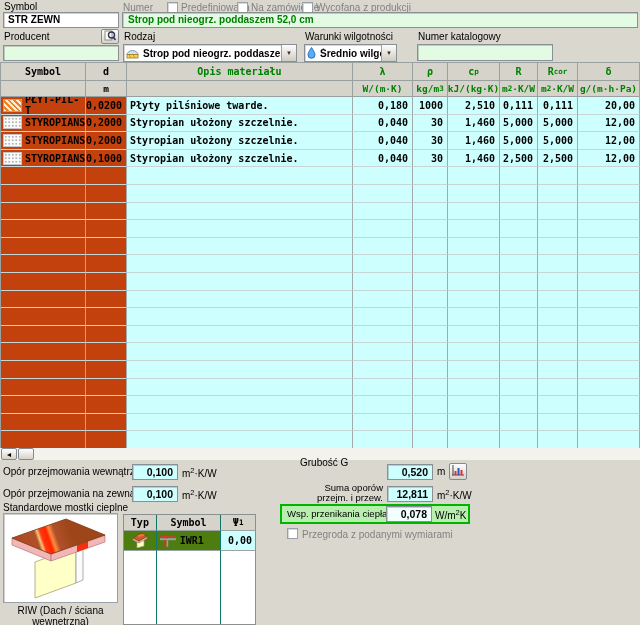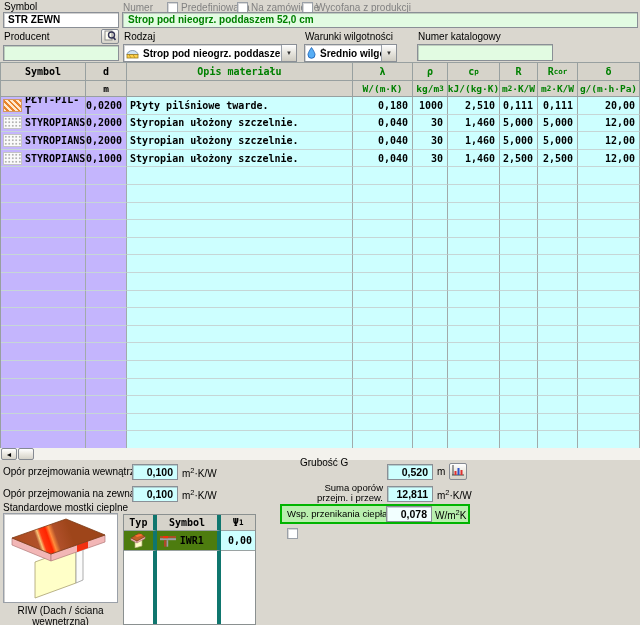--- a/index.html
+++ b/index.html
@@ -44,21 +44,21 @@
   .trow { display:flex; height:17.6px; }
   .hrow1 { height:18px; } .hrow2 { height:16px; }
   .cell { border-right:1px solid #a2aaaa; border-bottom:1px solid #c6d6d6;
           overflow:hidden; display:flex; align-items:center; }
   .hrow1 .cell, .hrow2 .cell { background:#d6d3ca; border-right:1px solid #98a0a0;
           border-bottom:1px solid #98a0a0; justify-content:center; }
   .hrow2 .cell { font-size:9.5px; }
   .grn { color:#008000; }
   .c1{width:85px} .c2{width:41px} .c3{width:226px} .c4{width:60px}
   .c5{width:35px} .c6{width:52px} .c7{width:38px} .c8{width:40px} .c9{width:62px}
-  .w  { background:#c4b5fd; }
+  .w  { background:#c2410c; }
   .cy { background:#cdffff; }
   .num { justify-content:flex-end; padding-right:4px; }
   .txt { padding-left:3px; }
   .sym { padding-left:2px; gap:3px; }
   .micon { width:19px; height:13px; flex:0 0 19px; border:1px solid #c8c8c8; }
   .hatch { background:repeating-linear-gradient(45deg,#ffe9cf 0 2px,#e8832c 2px 4px); border-color:#d09a64; }
   .foam  { background-color:#fbfbfb;
            background-image:radial-gradient(circle,#b2b2b2 .8px,transparent 1px);
            background-size:3.5px 3.5px; border-color:#c4c4c4; }
   sub { font-size:7.5px; } sup { font-size:7.5px; }
@@ -71,21 +71,21 @@
   
   .unit { font-size:10px; white-space:nowrap; }
   #ubox { position:absolute; left:280px; top:504px; width:190px; height:20px;
           background:#b9efae; border:2px solid #00b400; }
   #riwframe { position:absolute; left:3px; top:513px; width:115px; height:90px;
           background:#fff; border:1px solid #9aa0a8; box-shadow: inset 1px 1px 0 #cfcfcf; }
   #btable { position:absolute; left:123px; top:514px; width:133px; height:111px;
           border:1px solid #8a9090; background:#fff;
           font-family:"DejaVu Sans Mono", monospace; font-weight:bold; font-size:10px; }
   .brow { display:flex; }
-  .bcell { border-right:4px solid #0f766e; border-bottom:1px solid #9aa2a2;
+  .bcell { border-right:1px solid #0f766e; border-bottom:1px solid #9aa2a2;
            display:flex; align-items:center; justify-content:center; overflow:hidden; }
   .bc1{width:33px} .bc2{width:65px} .bc3{width:34px; border-right:none;}
   .bhead .bcell { background:#d6d3ca; height:16px; }
   .bdata .bcell { height:20px; background:#4d7c0f; }
   .bdata .bc3 { background:#cdffff; justify-content:flex-end; padding-right:3px; }
   .bfill .bcell { height:73px; background:#fff; border-bottom:none; }
   .capt { text-align:center; font-size:10px; line-height:11px; }
 </style>
 </head>
 <body>
@@ -459,20 +459,21 @@
 
   <div class="abs lbl" style="left:3px;top:502px">Standardowe mostki cieplne</div>
 
   <div id="ubox">
     <div class="abs" style="left:5px;top:2px;font-size:9.5px">Wsp. przenikania ciepła U</div>
     <div class="abs sunken val" style="left:104px;top:0px;width:46px;height:16px;background:#f2ffff">0,078</div>
     <div class="abs unit" style="left:153px;top:2px"><span>W/m</span><sup>2</sup><span>K</span></div>
   </div>
 
   <span class="abs cb" style="left:287px;top:528px"></span>
+  <div class="abs lbl gray" style="left:302px;top:529px">Przegroda z podanymi wymiarami</div>
 
   <div id="riwframe">
     <svg width="113" height="88" viewBox="0 0 113 88">
       <defs>
         <linearGradient id="slabG" gradientUnits="userSpaceOnUse" x1="8" y1="24" x2="62" y2="5">
           <stop offset="0" stop-color="#ad4a1c"></stop>
           <stop offset="0.40" stop-color="#b0502a"></stop>
           <stop offset="0.45" stop-color="#f8c477"></stop>
           <stop offset="0.50" stop-color="#ff3810"></stop>
           <stop offset="0.60" stop-color="#ff2400"></stop>

